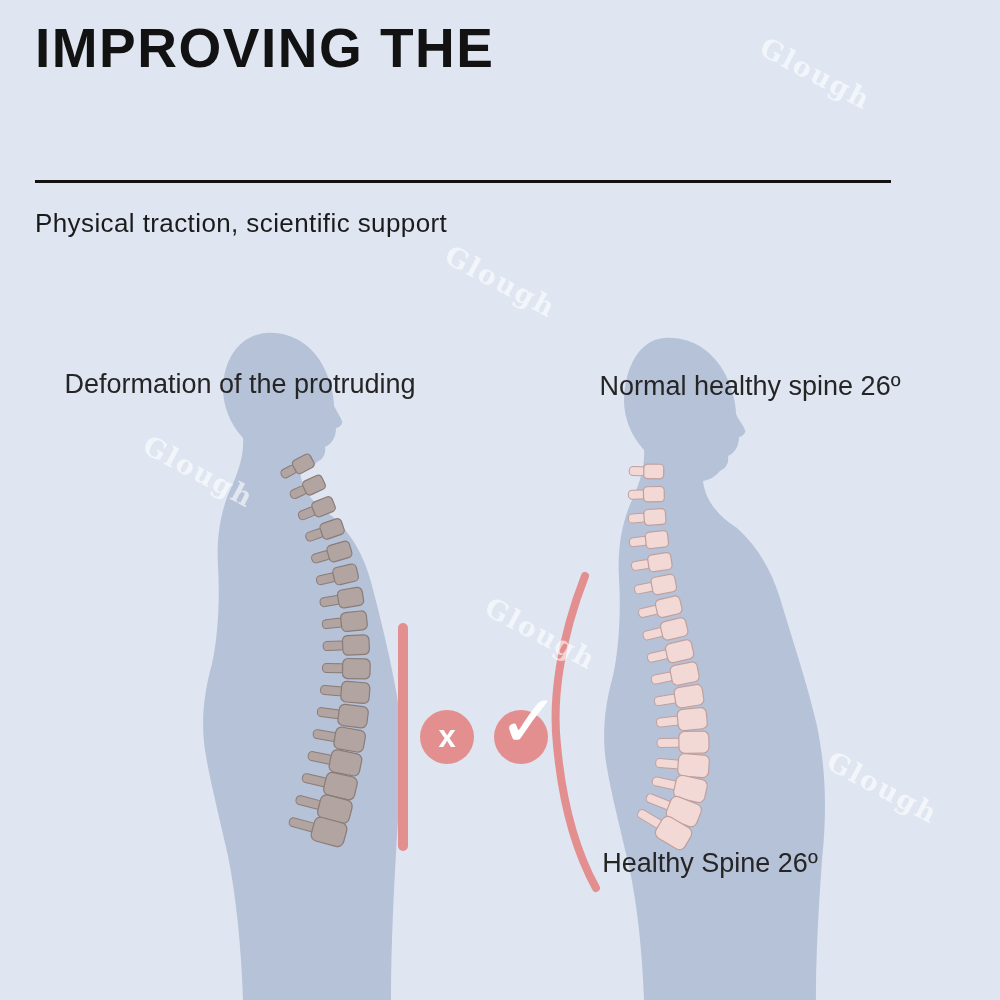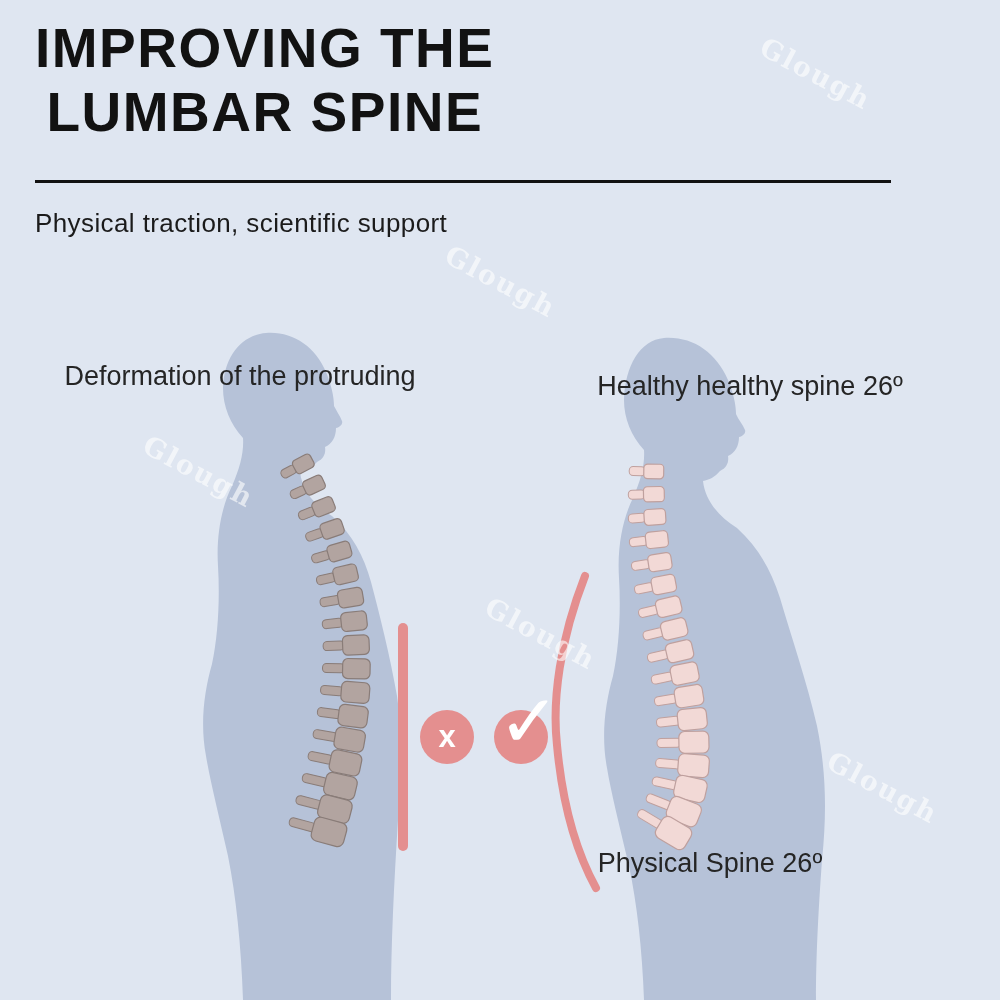--- a/index.html
+++ b/index.html
@@ -26,21 +26,21 @@
   }
 
   .header{position:absolute;left:35px;top:16px;}
   .title{margin:0;font-size:55px;line-height:64px;letter-spacing:1.5px;font-weight:800;color:#121212;text-align:center;}
   .title span{display:block;}
   .divider{position:absolute;left:35px;top:180px;width:856px;height:3px;background:#121212;}
   .subtitle{position:absolute;left:35px;top:208px;font-size:26px;color:#1b1b1b;letter-spacing:0.4px;}
 
   .label{position:absolute;font-size:27px;color:#252525;text-align:center;line-height:41px;}
   .label span{display:block;}
-  #label-left-top{left:40px;top:356px;width:400px;}
+  #label-left-top{left:40px;top:364px;width:400px;}
   #label-right-top{left:545px;top:366px;width:410px;}
   #label-left-bottom{left:83px;top:846px;width:400px;}
   #label-right-bottom{left:510px;top:843px;width:400px;}
 
   .badge{
     position:absolute;width:54px;height:54px;border-radius:50%;background:var(--accent);
     color:#ffffff;display:flex;align-items:center;justify-content:center;
   }
   #cross-badge{left:420px;top:710px;font-size:31px;font-weight:700;}
   #check-badge{left:494px;top:710px;}
@@ -254,34 +254,33 @@
 
   <span class="wm" style="left:755px;top:58px">Glough</span>
   <span class="wm" style="left:440px;top:266px">Glough</span>
   <span class="wm" style="left:138px;top:456px">Glough</span>
   <span class="wm" style="left:480px;top:618px">Glough</span>
   <span class="wm" style="left:822px;top:772px">Glough</span>
 
   <div class="header">
     <h1 class="title">
       <span>IMPROVING THE</span>
-      <span>LUMBAR SPINE</span>
     </h1>
   </div>
   <div class="divider"></div>
   <div class="subtitle">Physical traction, scientific support</div>
 
   <div id="label-left-top" class="label">
     <span>Deformation of the protruding</span>
   </div>
   <div id="label-right-top" class="label">
-    <span>Healthy healthy spine 26º</span>
+    <span>Normal healthy spine 26º</span>
   </div>
   <div id="label-right-bottom" class="label">
-    <span>Physical Spine 26º</span>
+    <span>Healthy Spine 26º</span>
   </div>
 
   <div id="cross-badge" class="badge">
     <span>x</span>
   </div>
   <div id="check-badge" class="badge">
     <span class="check">✓</span>
   </div>
 
 </div>

